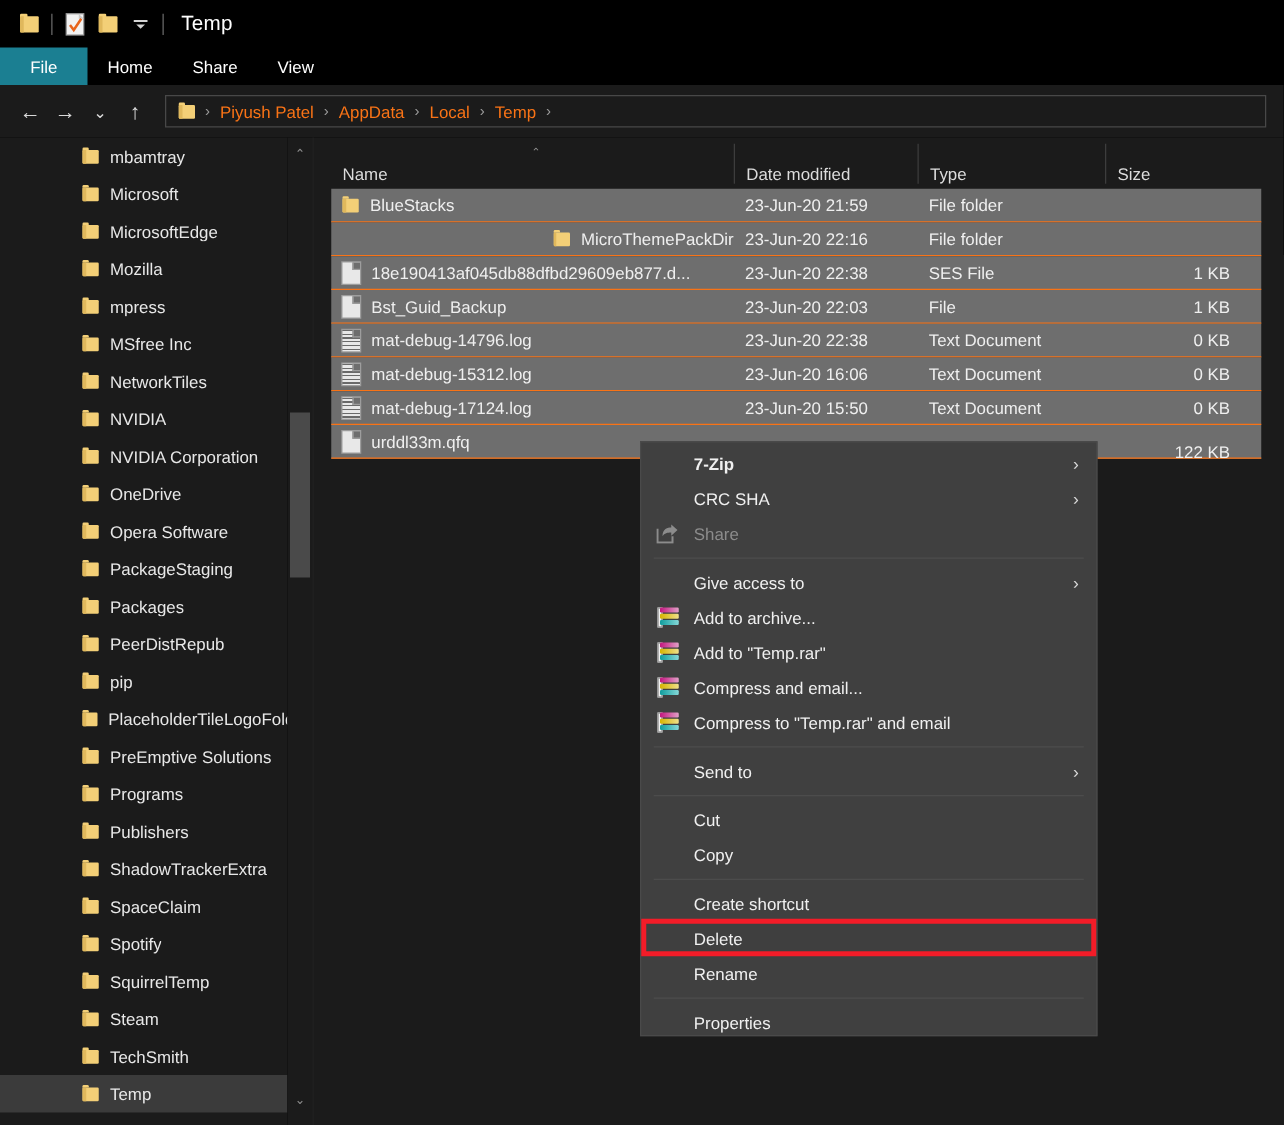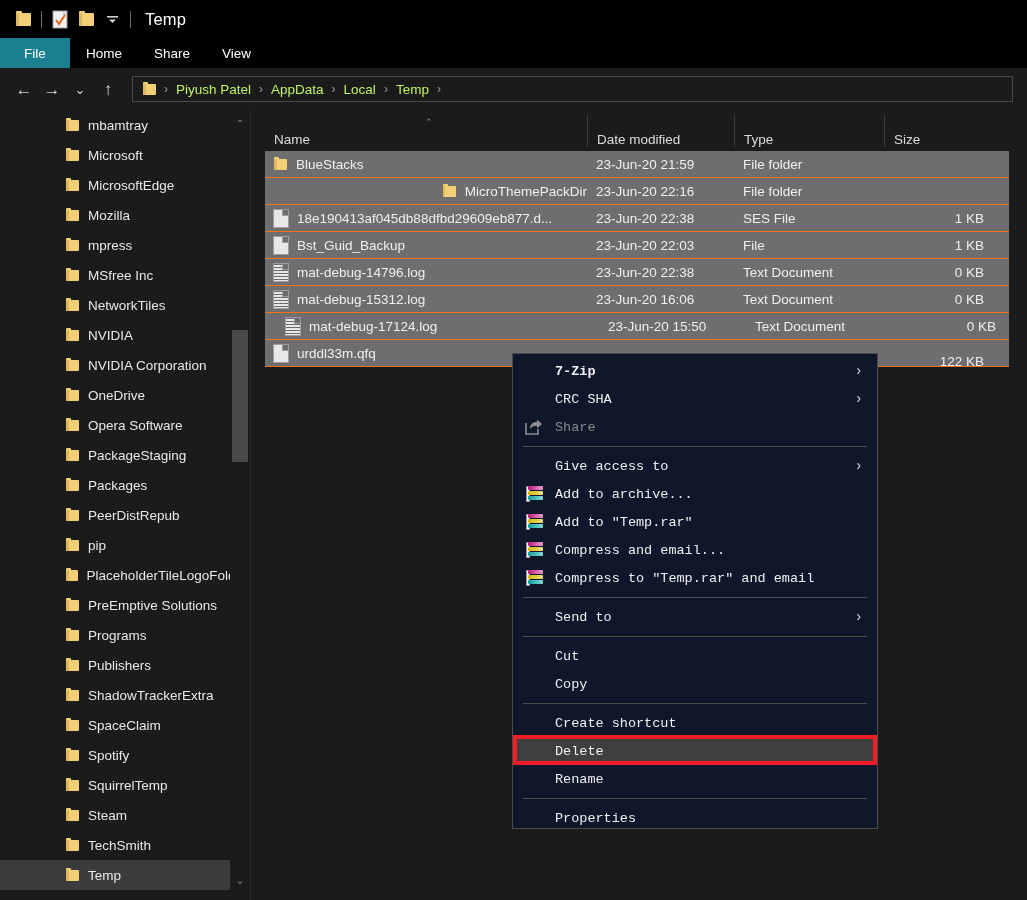--- a/index.html
+++ b/index.html
@@ -59,21 +59,21 @@
   .navbtn {
     width:28px; height:28px; display:flex; align-items:center; justify-content:center;
     color:#d8d8d8; font-size:17px; line-height:1;
   }
   #nav-back { margin-left:10px; }
   #breadcrumb {
     margin-left:10px; height:26px; flex:1; margin-right:14px;
     border:1px solid #484848; background:#1b1b1b;
     display:flex; align-items:center; padding:0 6px; gap:3px;
   }
-  .crumb { color:#bef264; font-size:13.5px; padding:0 4px; }
+  .crumb { color:#f97316; font-size:13.5px; padding:0 4px; }
   .crumb-sep { color:#9a9a9a; font-size:12px; padding:0 1px; }
 
   
   #sidebar {
     position:absolute; left:0; top:110px; width:230px; height:790px;
     background:#1b1b1b; overflow:hidden;
   }
   .side-item {
     height:30px; display:flex; align-items:center; gap:9px;
     padding-left:66px; color:#e8e8e8; font-size:13.5px; white-space:nowrap;
@@ -137,23 +137,22 @@
     background:#6e6e6e; border-left:1px solid #9d9d9d; border-bottom:1px solid #9d9d9d;
   }
   .fileicon.text {
     background:
       repeating-linear-gradient(to bottom,#6a6a6a 0 1px,#e8e8e8 1px 3px);
   }
 
   
   #ctxmenu {
     position:absolute; left:512px; top:353px; width:366px; height:476px;
-    background:#0f172a; border:1px solid #4a4a4a;
+    background:#404040; border:1px solid #4a4a4a;
     padding:3px 0;
-    font-family:Liberation Mono, monospace;
   }
   .mi {
     height:28px; display:flex; align-items:center; position:relative;
     color:#f0f0f0; font-size:13.5px;
   }
   .mi .mi-ico { width:42px; display:flex; align-items:center; justify-content:center; }
   .mi .mi-label { flex:1; }
   .mi.bold .mi-label { font-weight:bold; }
   .mi.disabled .mi-label { color:#8c8c8c; }
   .mi .submenu-arrow {
@@ -413,21 +412,21 @@
       <div class="row">
         <div class="cell-name" style="width: 322px;">
           <span class="fileicon text"></span>
           <span>mat-debug-15312.log</span>
         </div>
         <div class="cell-date" style="width: 147px;">23-Jun-20 16:06</div>
         <div class="cell-type" style="width: 150px;">Text Document</div>
         <div class="cell-size" style="width: 112px;">0 KB</div>
       </div>
       <div class="row">
-        <div class="cell-name" style="width: 322px; margin-left: 12px;">
+        <div class="cell-name" style="width: 322px;">
           <span class="fileicon text"></span>
           <span>mat-debug-17124.log</span>
         </div>
         <div class="cell-date" style="width: 147px;">23-Jun-20 15:50</div>
         <div class="cell-type" style="width: 150px;">Text Document</div>
         <div class="cell-size" style="width: 112px;">0 KB</div>
       </div>
       <div class="row">
         <div class="cell-name" style="width: 322px;">
           <span class="fileicon"></span>

